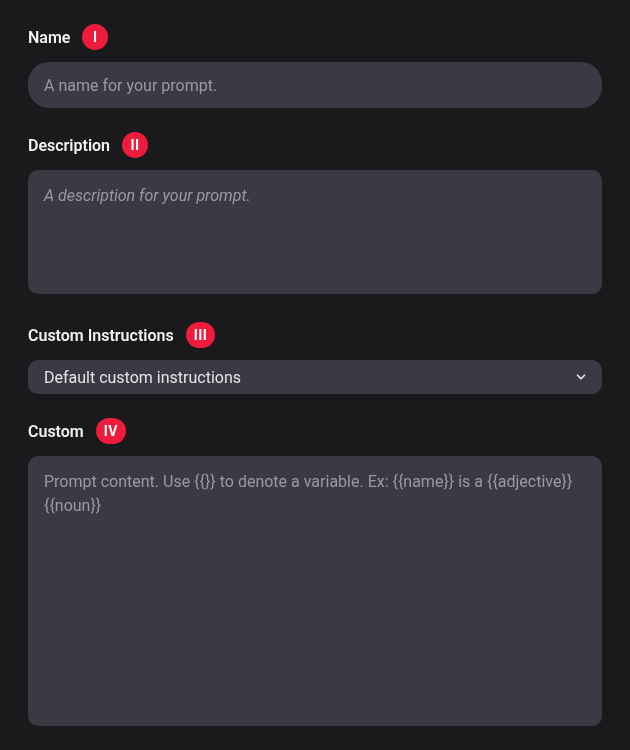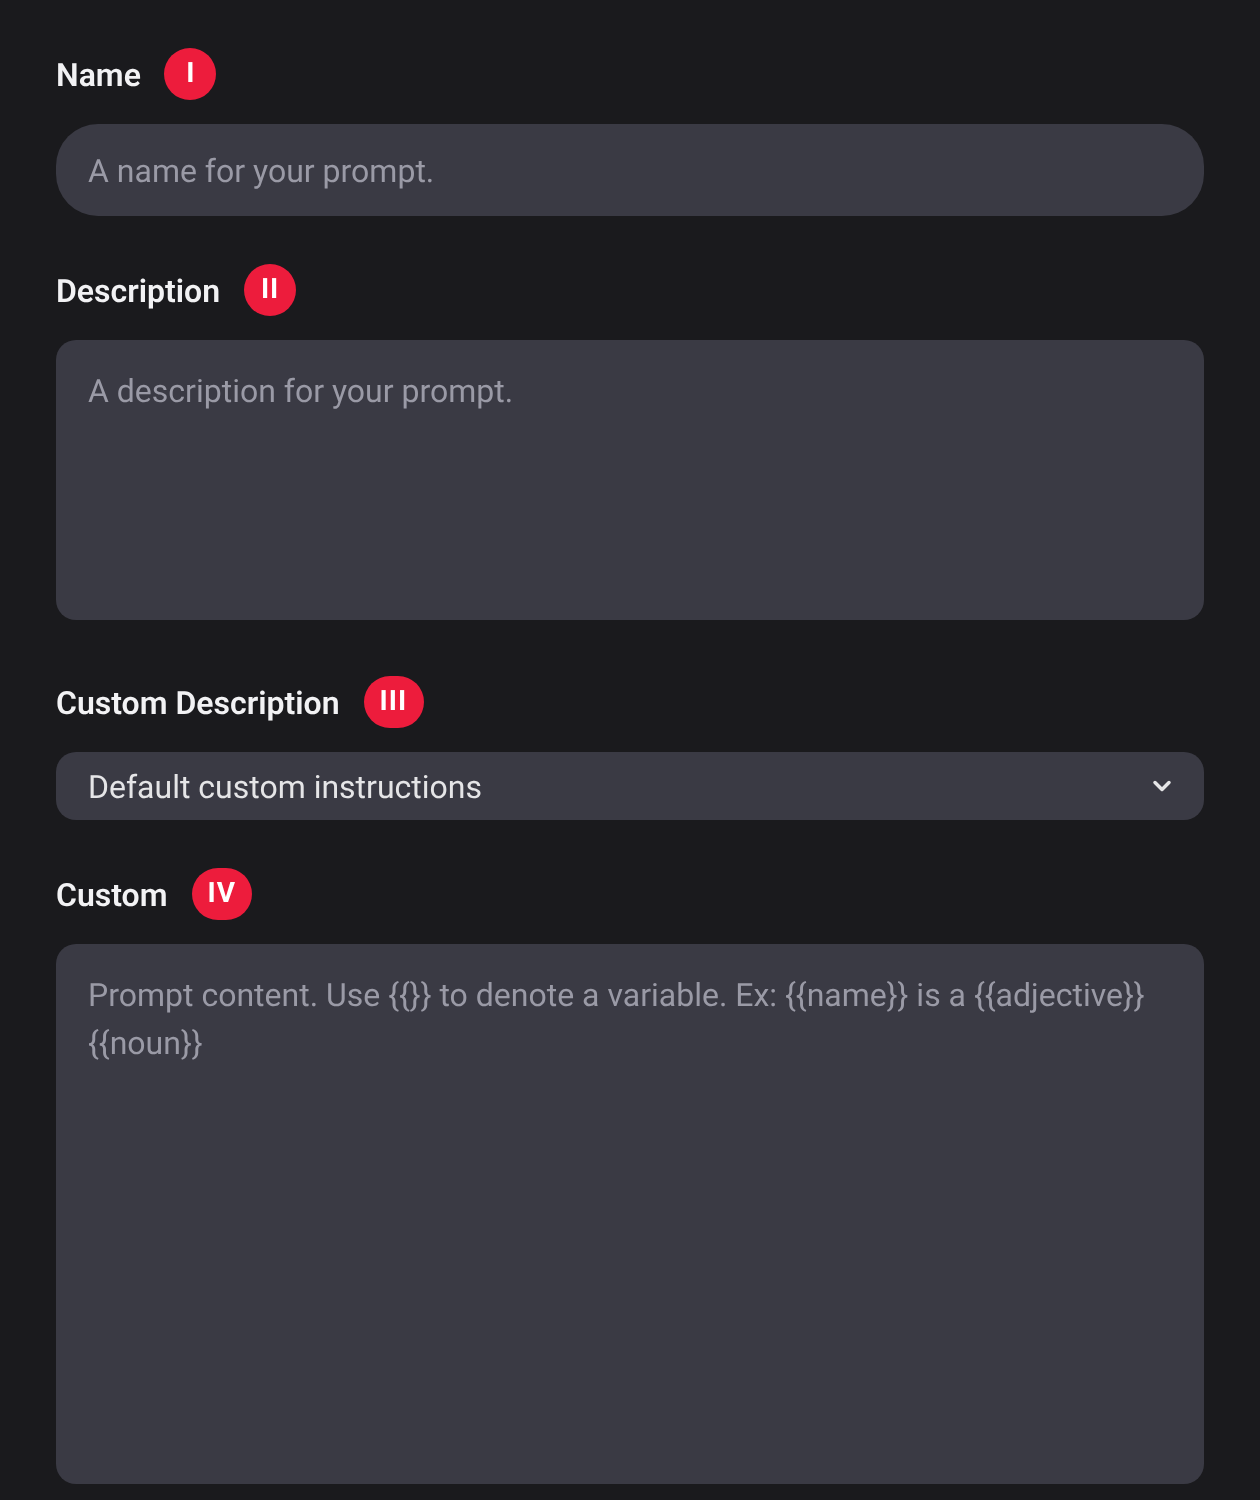--- a/index.html
+++ b/index.html
@@ -60,21 +60,22 @@
     }
     .input::placeholder, .textarea::placeholder {
       color: #9a9aa6;
     }
     .textarea {
       padding: 14px 16px;
       resize: none;
       line-height: 1.5;
     }
     .textarea.desc {
-      height: 140px;
+      height: 124px;
+      font-style: italic;
     }
     .textarea.prompt {
       height: 270px;
     }
     .select-wrap {
       position: relative;
       width: 100%;
     }
     .select {
       height: 34px;
@@ -110,21 +111,21 @@
 <div class="field-group">
   <div class="field-label-row">
     <span class="field-label">Description</span>
     <span class="badge">II</span>
   </div>
   <textarea class="textarea desc" placeholder="A description for your prompt." style=""></textarea>
 </div>
 
 <div class="field-group">
   <div class="field-label-row">
-    <span class="field-label">Custom Description</span>
+    <span class="field-label">Custom Instructions</span>
     <span class="badge">III</span>
   </div>
   <div class="select-wrap">
     <select class="select">
       <option>Default custom instructions</option>
     </select>
     <span class="select-chevron">
       <svg width="14" height="14" viewBox="0 0 24 24" fill="none" stroke="currentColor" stroke-width="3" stroke-linecap="round" stroke-linejoin="round">
         <polyline points="6 9 12 15 18 9"></polyline>
       </svg>

